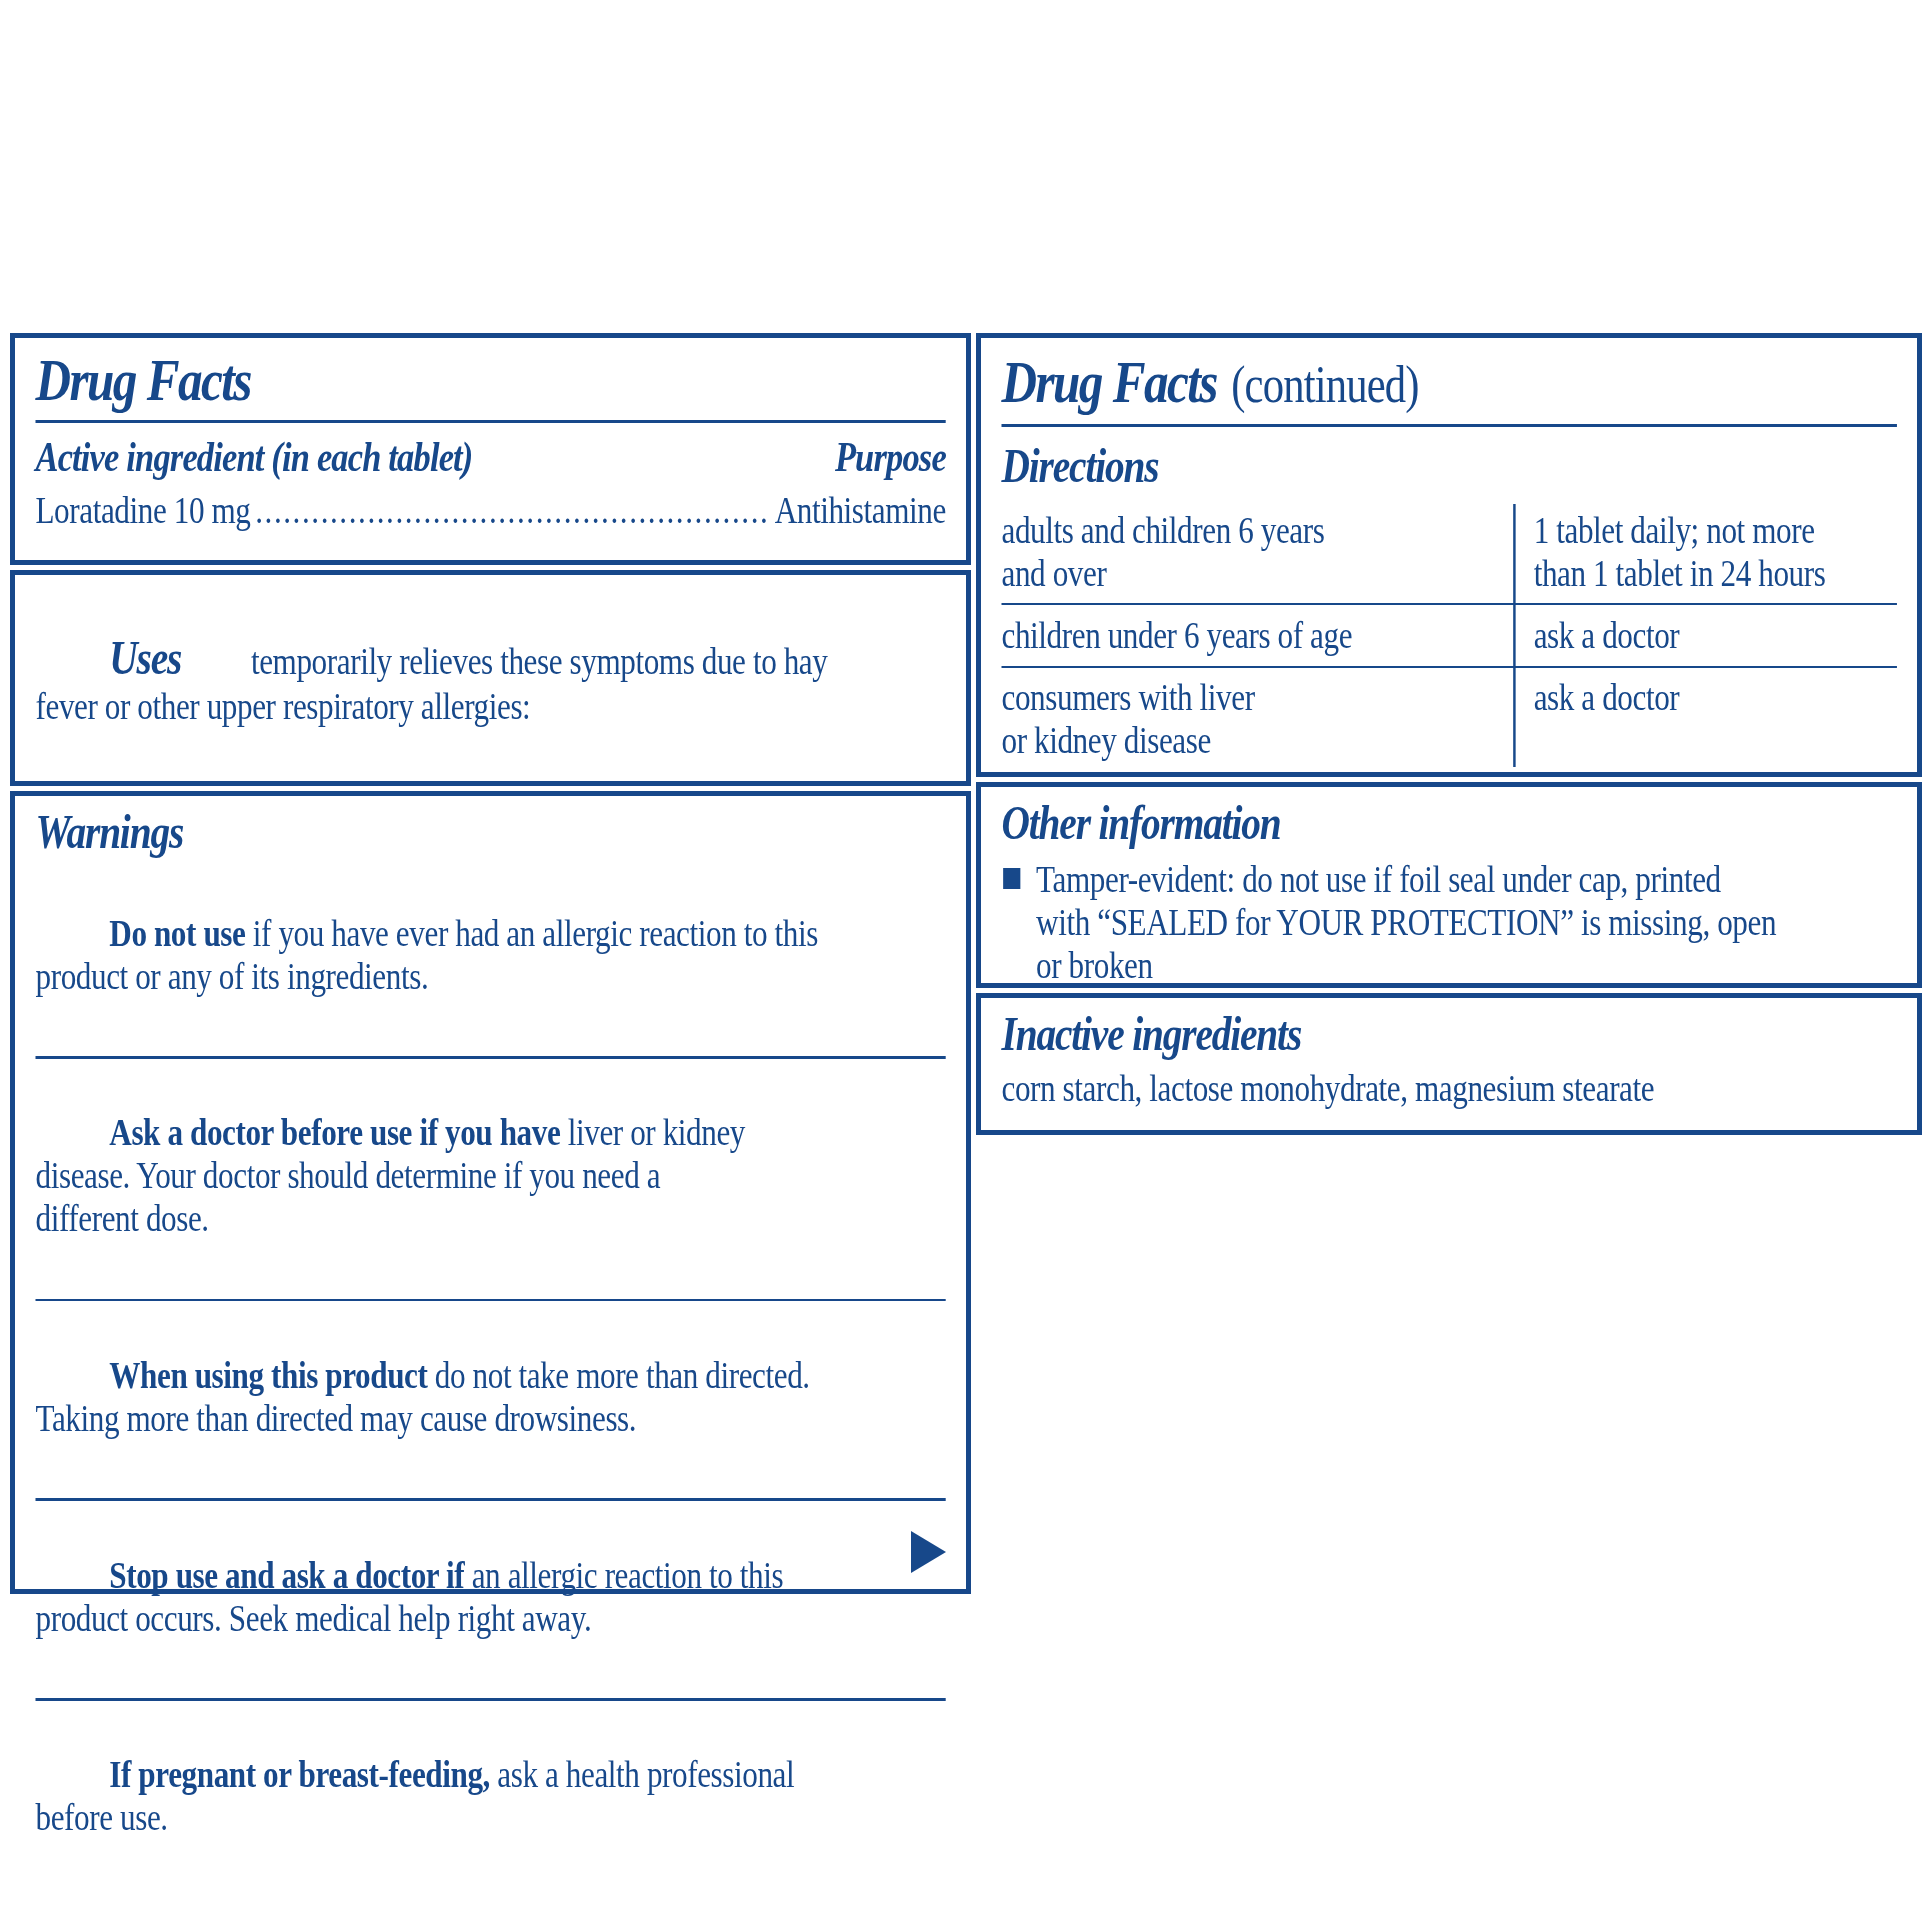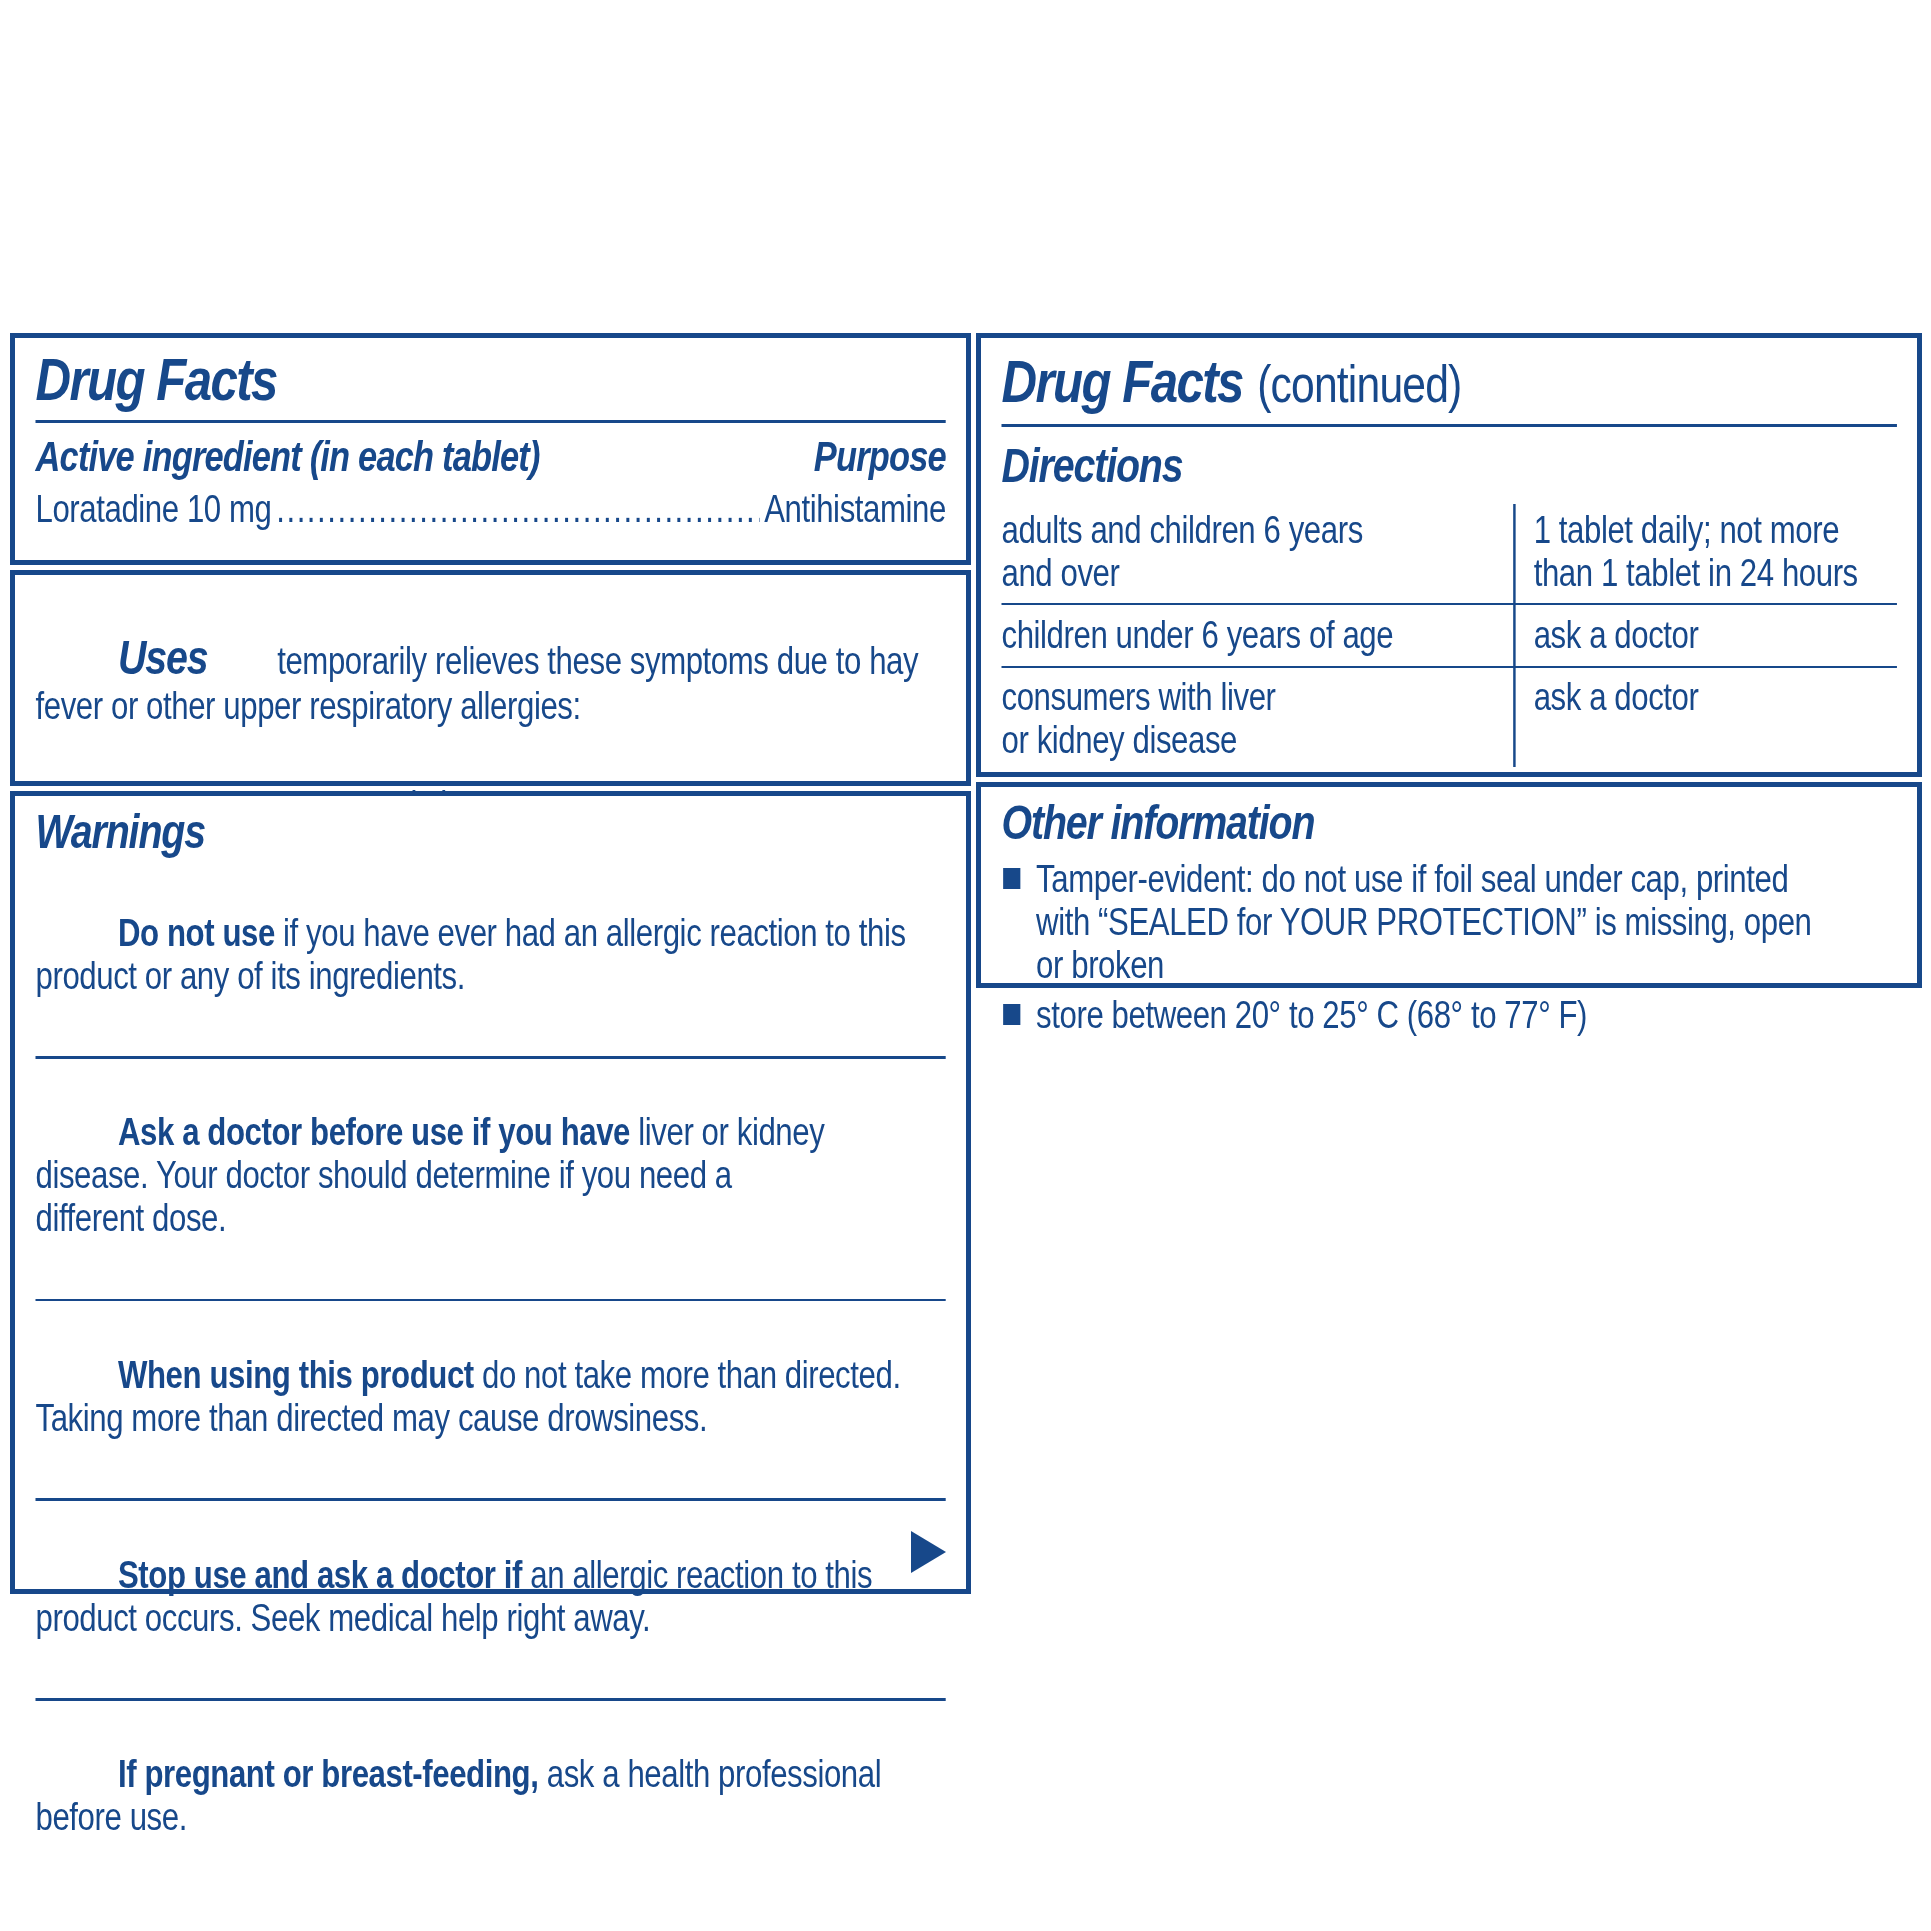--- a/index.html
+++ b/index.html
@@ -9,21 +9,21 @@
     background:#ffffff; color:var(--navy);
     font-family:"Liberation Sans", sans-serif;
     overflow:hidden;
   }
   .label { position:absolute; left:9.7px; top:333px; display:flex; gap:5.8px; }
   .col { display:flex; flex-direction:column; gap:4.8px; }
   .col-left  { width:961px; }
   .col-right { width:946px; }
   .box {
     border:5.8px solid var(--navy); background:#fff;
-    box-sizing:border-box; position:relative; padding:9.7px 0;
+    box-sizing:border-box; position:relative; padding:9.7px 0;font-family:Liberation Serif, serif;
   }
   .b1{height:232px} .b2{height:216px} .b3{height:803px}
   .bA{height:444px} .bB{height:206px} .bC{height:142px} .bD{height:153px}
   
   .cw { width:122%; transform:scaleX(0.82); transform-origin:0 0;
         padding:0 25px; box-sizing:border-box; }
   .h1 { font-size:60px; font-weight:700; font-style:italic;
         letter-spacing:-1.9px; line-height:1.08; white-space:pre; }
   .cont { font-size:52px; font-weight:400; font-style:normal; letter-spacing:-1px; }
   .h2 { font-size:48px; font-weight:700; font-style:italic;
@@ -191,16 +191,22 @@
 with “SEALED for YOUR PROTECTION” is missing, open
 or broken</span>
         </div>
         <div class="obullet">
           <span class="sq"></span>
           <span class="t">store between 20° to 25° C (68° to 77° F)</span>
         </div>
       </div>
     </div>
 
+    <div class="box bC">
+      <div class="cw">
+        <div class="h2">Inactive ingredients</div>
+        <div class="t mt6">corn starch, lactose monohydrate, magnesium stearate</div>
+      </div>
+    </div>
 
   </div>
 </div>
 
 
 </body></html>

